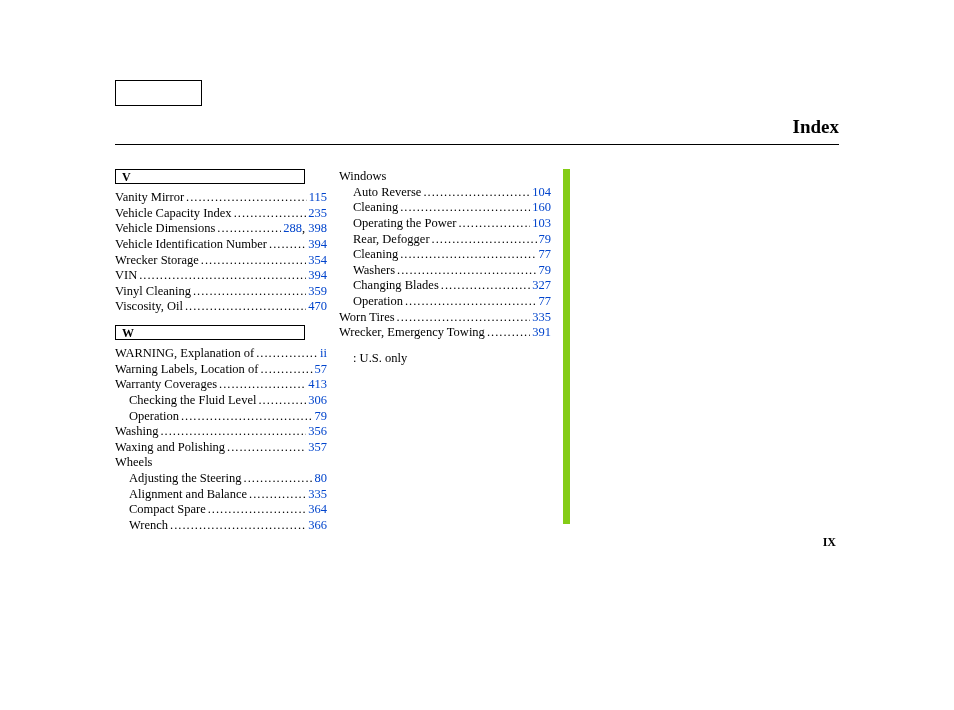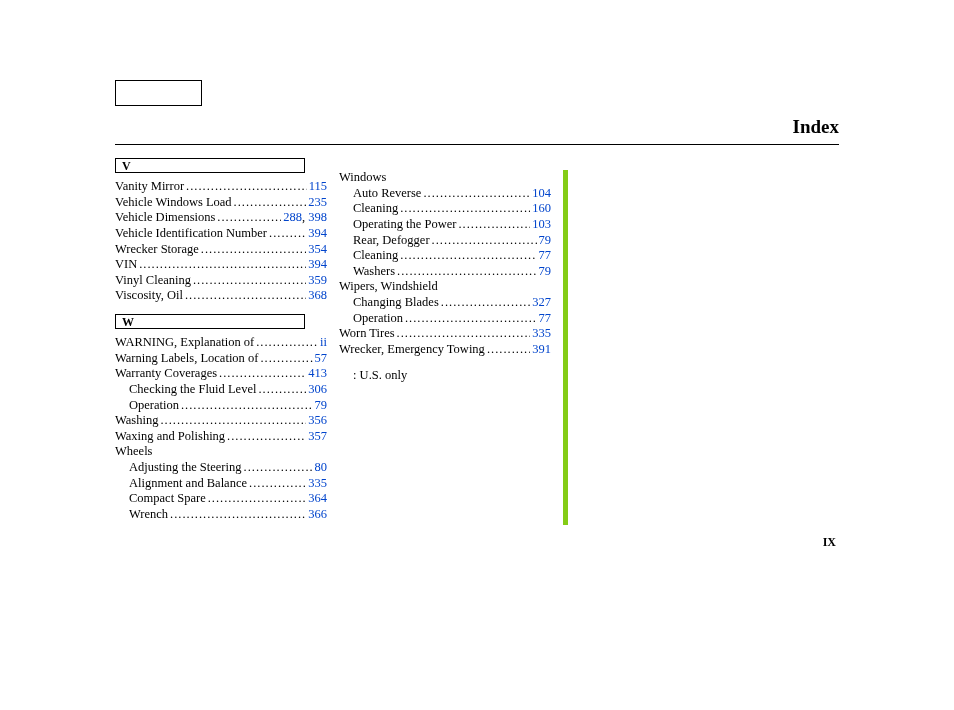--- a/index.html
+++ b/index.html
@@ -15,21 +15,21 @@
       padding: 80px 115px 40px 115px;
     }
     .label-box {
       border: 1.5px solid #000;
       width: 85px;
       height: 24px;
       margin-bottom: 10px;
     }
     .header-line {
       border-bottom: 1.5px solid #000;
-      margin-bottom: 13px;
+      margin-bottom: 24px;
       padding-bottom: 2px;
       position: relative;
       height: 26px;
     }
     .page-title {
       position: absolute;
       right: 0;
       top: 0;
       font-weight: bold;
       font-size: 19px;
@@ -38,23 +38,22 @@
       display: flex;
       gap: 0;
     }
     .col {
       width: 212px;
       padding-right: 12px;
       font-size: 12.5px;
       line-height: 1.25;
     }
     .col.c2 {
-      border-right: 5px solid #84cc16;
+      border-right: 7px solid #84cc16;
       height: 355px;
-      margin-top: 12px;
     }
     .letter-header {
       border: 1px solid #000;
       padding: 0 6px;
       font-weight: bold;
       margin-bottom: 6px;
       height: 15px;
       font-size: 12px;
       width: 190px;
       box-sizing: border-box;
@@ -112,21 +111,21 @@
   <div class="columns" id="cols">
       <div class="col">
         <div>
           <div class="letter-header">V</div>
           <div class="entry">
             <span class="label">Vanity Mirror</span>
             <span class="dots">........................................................................................................................</span>
             <span class="pageref"><span>115</span></span>
           </div>
           <div class="entry">
-            <span class="label">Vehicle Windows Load</span>
+            <span class="label">Vehicle Capacity Index</span>
             <span class="dots">........................................................................................................................</span>
             <span class="pageref"><span>235</span></span>
           </div>
           <div class="entry">
             <span class="label">Vehicle Dimensions</span>
             <span class="dots">........................................................................................................................</span>
             <span class="pageref"><span>288</span><span class="pcomma">, </span><span>398</span></span>
           </div>
           <div class="entry">
             <span class="label">Vehicle Identification Number</span>
@@ -144,21 +143,21 @@
             <span class="pageref"><span>394</span></span>
           </div>
           <div class="entry">
             <span class="label">Vinyl Cleaning</span>
             <span class="dots">........................................................................................................................</span>
             <span class="pageref"><span>359</span></span>
           </div>
           <div class="entry">
             <span class="label">Viscosity, Oil</span>
             <span class="dots">........................................................................................................................</span>
-            <span class="pageref"><span>368</span></span>
+            <span class="pageref"><span>470</span></span>
           </div>
           <div class="spacer"></div>
           <div class="letter-header">W</div>
           <div class="entry">
             <span class="label">WARNING, Explanation of</span>
             <span class="dots">........................................................................................................................</span>
             <span class="pageref"><span>ii</span></span>
           </div>
           <div class="entry">
             <span class="label">Warning Labels, Location of</span>
@@ -243,23 +242,20 @@
           <div class="entry sub">
             <span class="label">Cleaning</span>
             <span class="dots">........................................................................................................................</span>
             <span class="pageref"><span>77</span></span>
           </div>
           <div class="entry sub">
             <span class="label">Washers</span>
             <span class="dots">........................................................................................................................</span>
             <span class="pageref"><span>79</span></span>
           </div>
-          <div class="entry">
-            <span class="label">Wipers, Windshield</span>
-          </div>
           <div class="entry sub">
             <span class="label">Changing Blades</span>
             <span class="dots">........................................................................................................................</span>
             <span class="pageref"><span>327</span></span>
           </div>
           <div class="entry sub">
             <span class="label">Operation</span>
             <span class="dots">........................................................................................................................</span>
             <span class="pageref"><span>77</span></span>
           </div>

